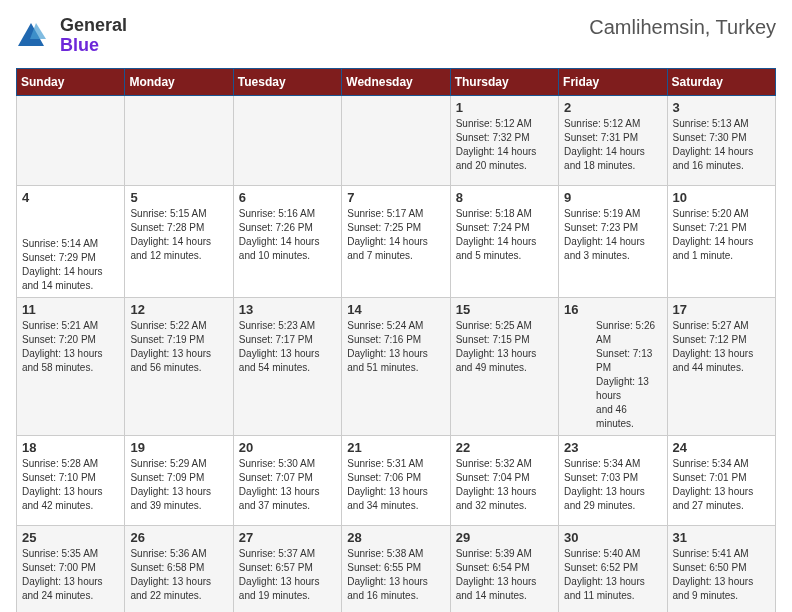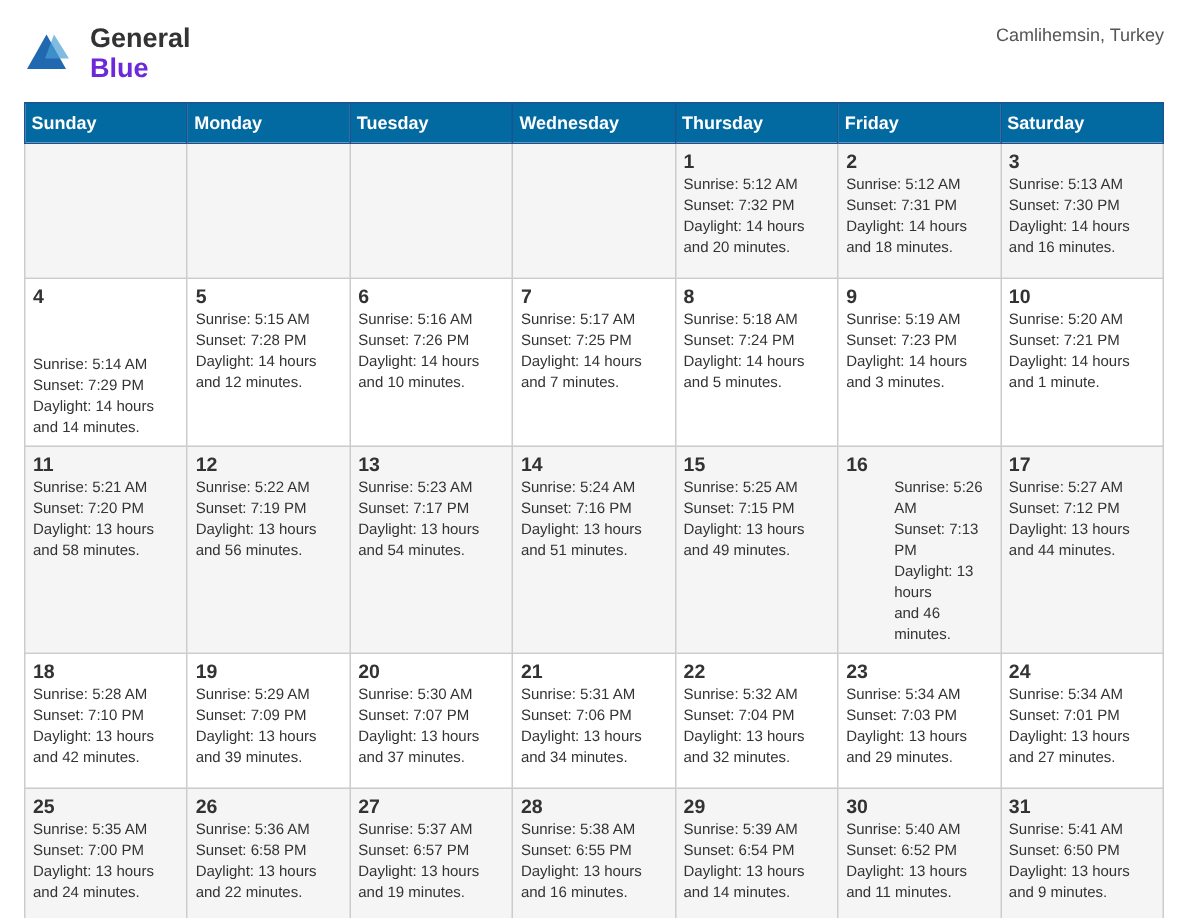--- a/index.html
+++ b/index.html
@@ -37,30 +37,30 @@
     }
     .title-block {
       text-align: right;
     }
     .month-year {
       font-size: 36px;
       font-weight: bold;
       color: #333;
     }
     .location {
-      font-size: 12px;
+      font-size: 20px;
       color: #555;
     }
     table {
       width: 100%;
       border-collapse: collapse;
       table-layout: fixed;
     }
     thead tr th {
-      background: #0369a1;
+      background: #7f1d1d;
       color: #fff;
       font-size: 12px;
       font-weight: bold;
       padding: 6px 4px;
       text-align: left;
       border: 1px solid #1a5490;
     }
     tbody tr td {
       border: 1px solid #ccc;
       vertical-align: top;

